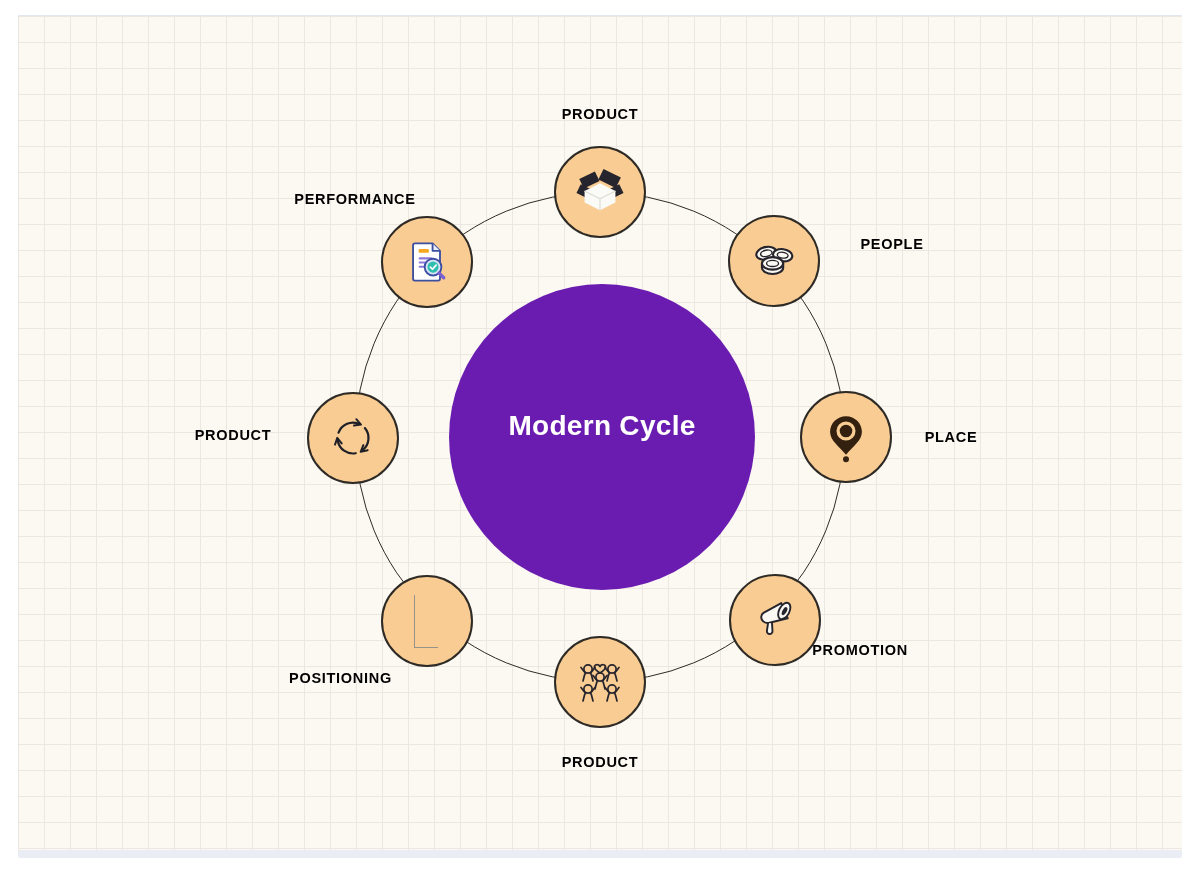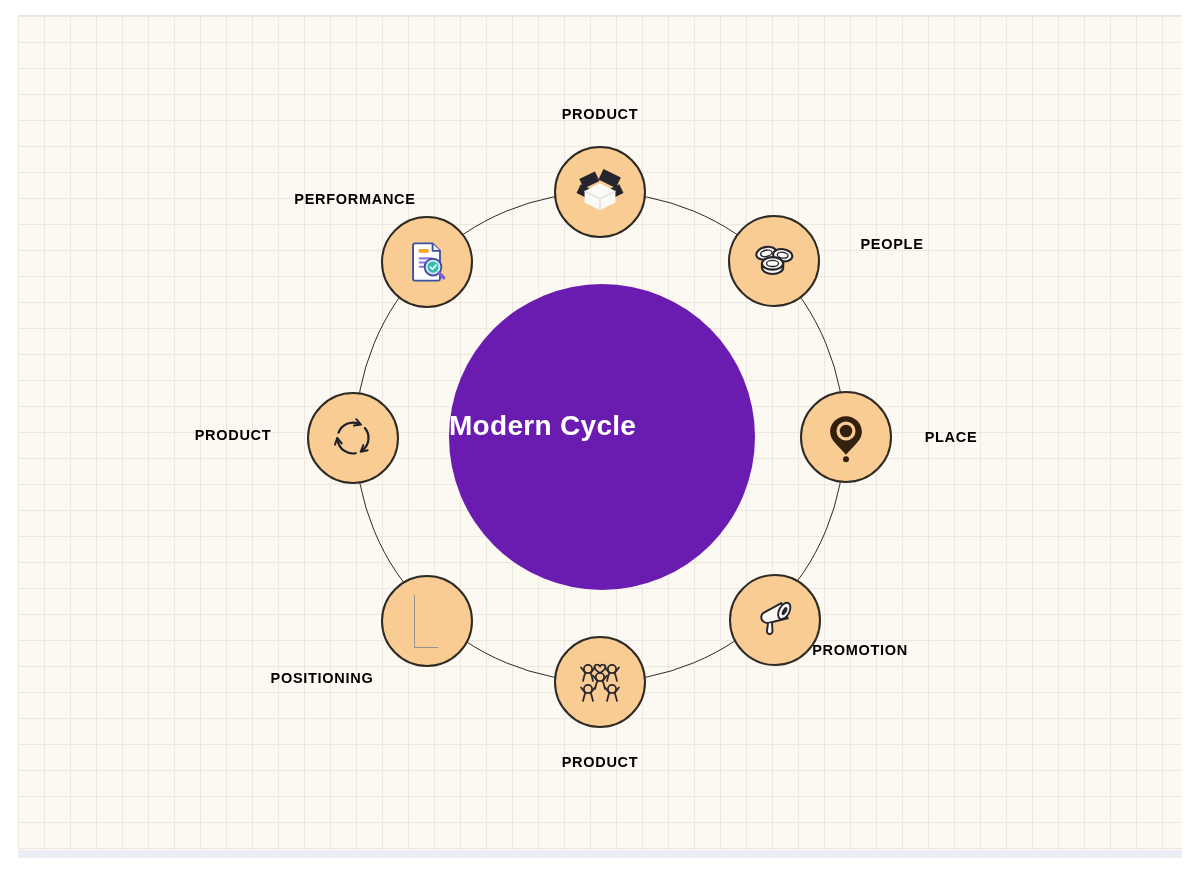--- a/index.html
+++ b/index.html
@@ -28,21 +28,21 @@
   
   .ring{
     position:absolute;left:355px;top:192px;width:490px;height:490px;
     border:1.5px solid #2E2B28;border-radius:50%;box-sizing:border-box;
   }
 
   
   .center{
     position:absolute;left:449px;top:284px;width:306px;height:306px;
     background:#6A1CB0;border-radius:50%;
-    display:flex;align-items:center;justify-content:flex-start;text-align:center;
+    display:flex;align-items:center;justify-content:center;text-align:center;
   }
   .center .title{
     transform:translateY(-11px);
     color:#ffffff;font-size:28px;font-weight:700;line-height:1.32;letter-spacing:0.3px;
   }
   .center .title span{display:block;}
 
   
   .node{
     position:absolute;width:92px;height:92px;box-sizing:border-box;
@@ -69,21 +69,21 @@
   .nlabel{
     position:absolute;transform:translate(-50%,-50%);
     font-size:14.5px;font-weight:700;letter-spacing:0.7px;color:#000000;
     white-space:nowrap;
   }
   .lbl-product{left:600px;top:114px;}
   .lbl-price{left:892px;top:244px;}
   .lbl-place{left:951px;top:437px;text-align:center;}
   .lbl-promotion{left:860px;top:650px;text-align:right;}
   .lbl-people{left:600px;top:762px;}
-  .lbl-positioning{left:322px;top:678px;}
+  .lbl-positioning{left:322px;top:678px;padding-left:37px;}
   .lbl-process{left:233px;top:435px;}
   .lbl-performance{left:355px;top:199px;}
 </style>
 </head>
 <body>
 
 <div class="stage">
 
   <div class="canvas"></div>
   <div class="hscrollbar"></div>

